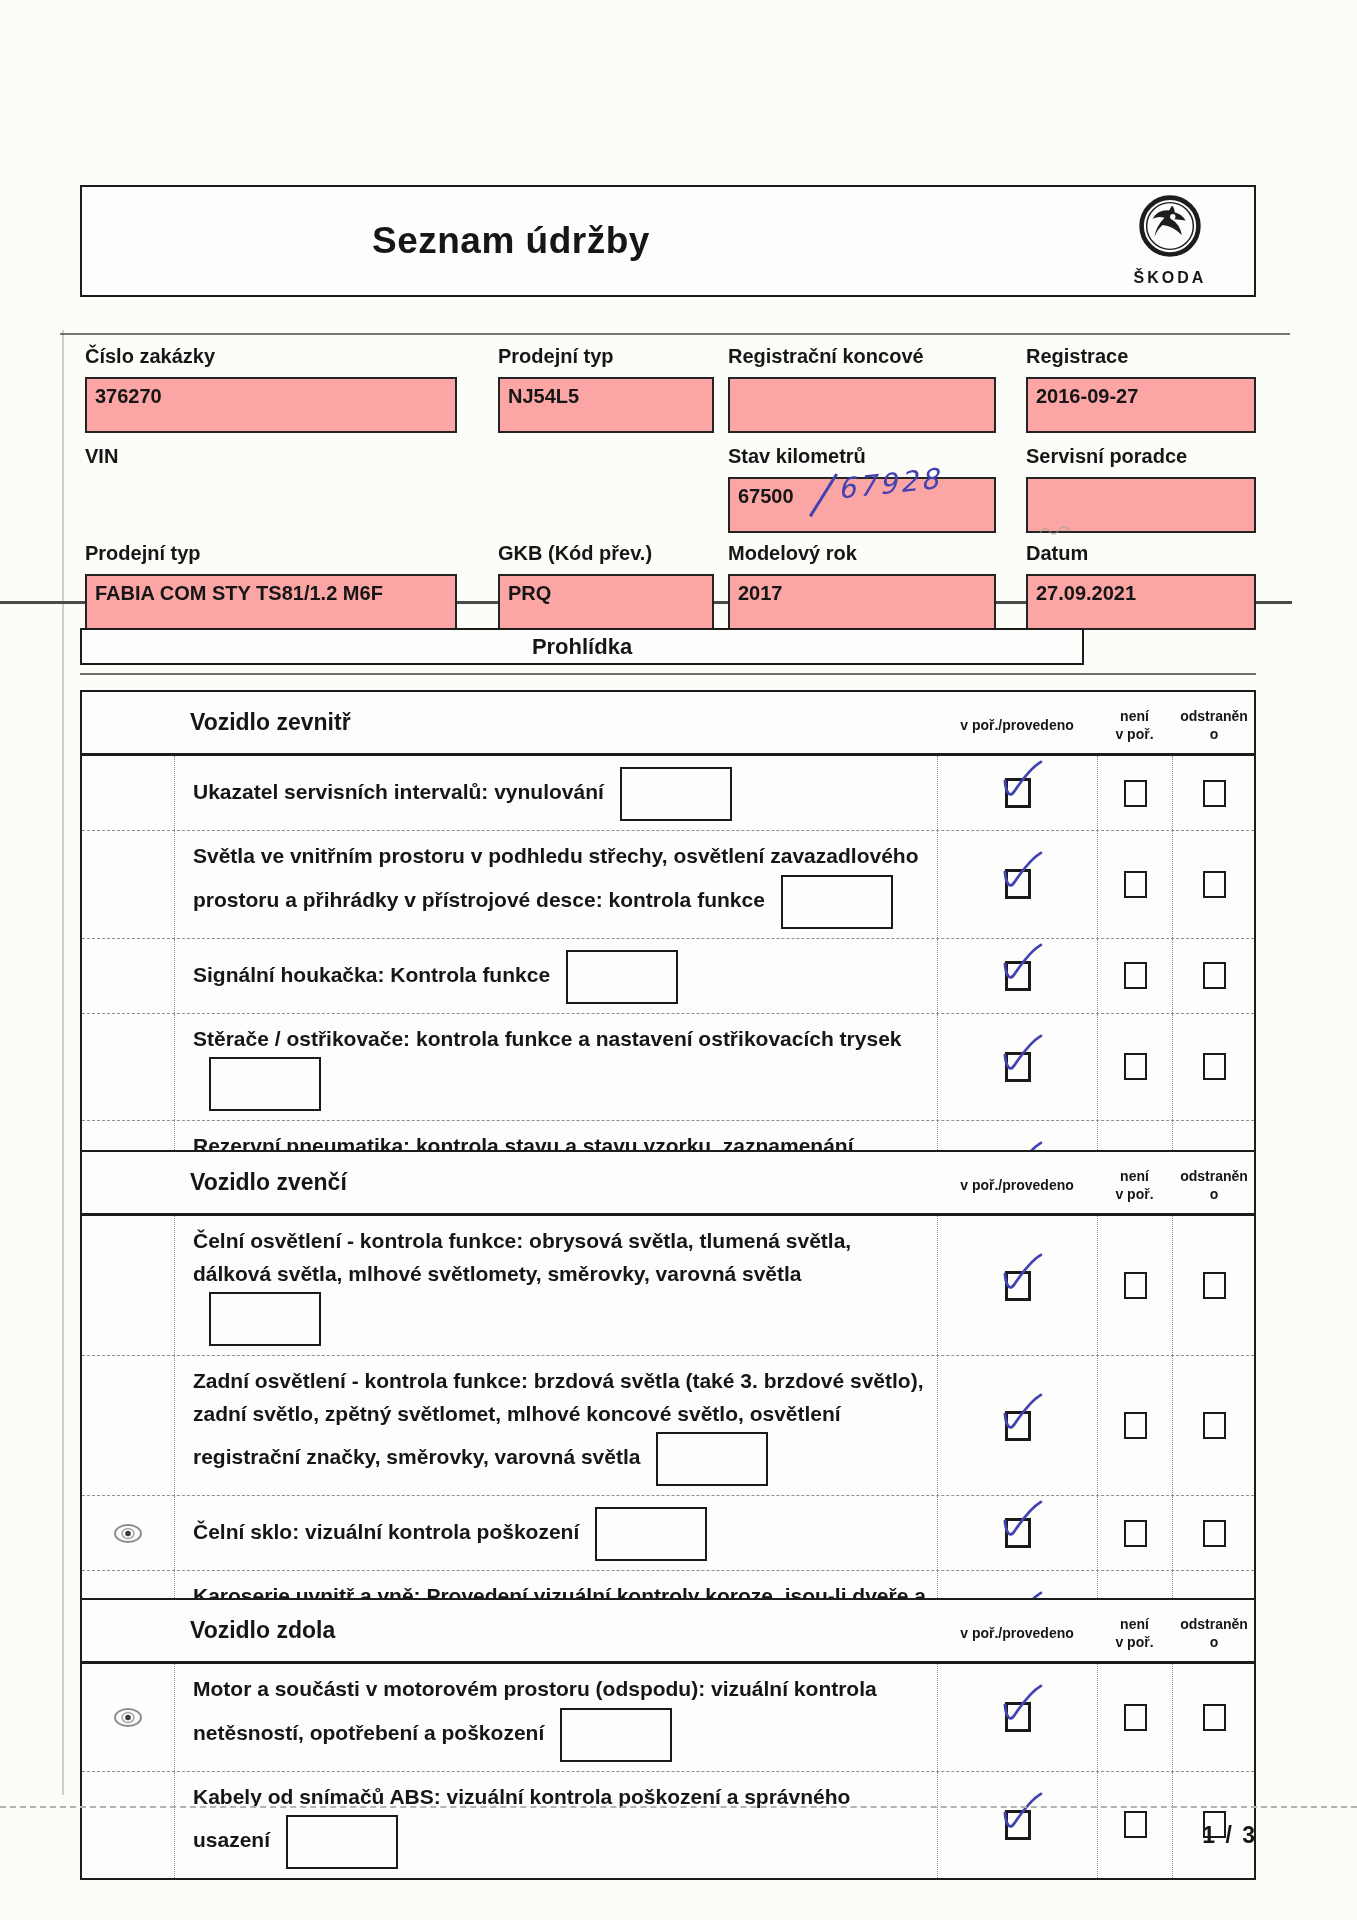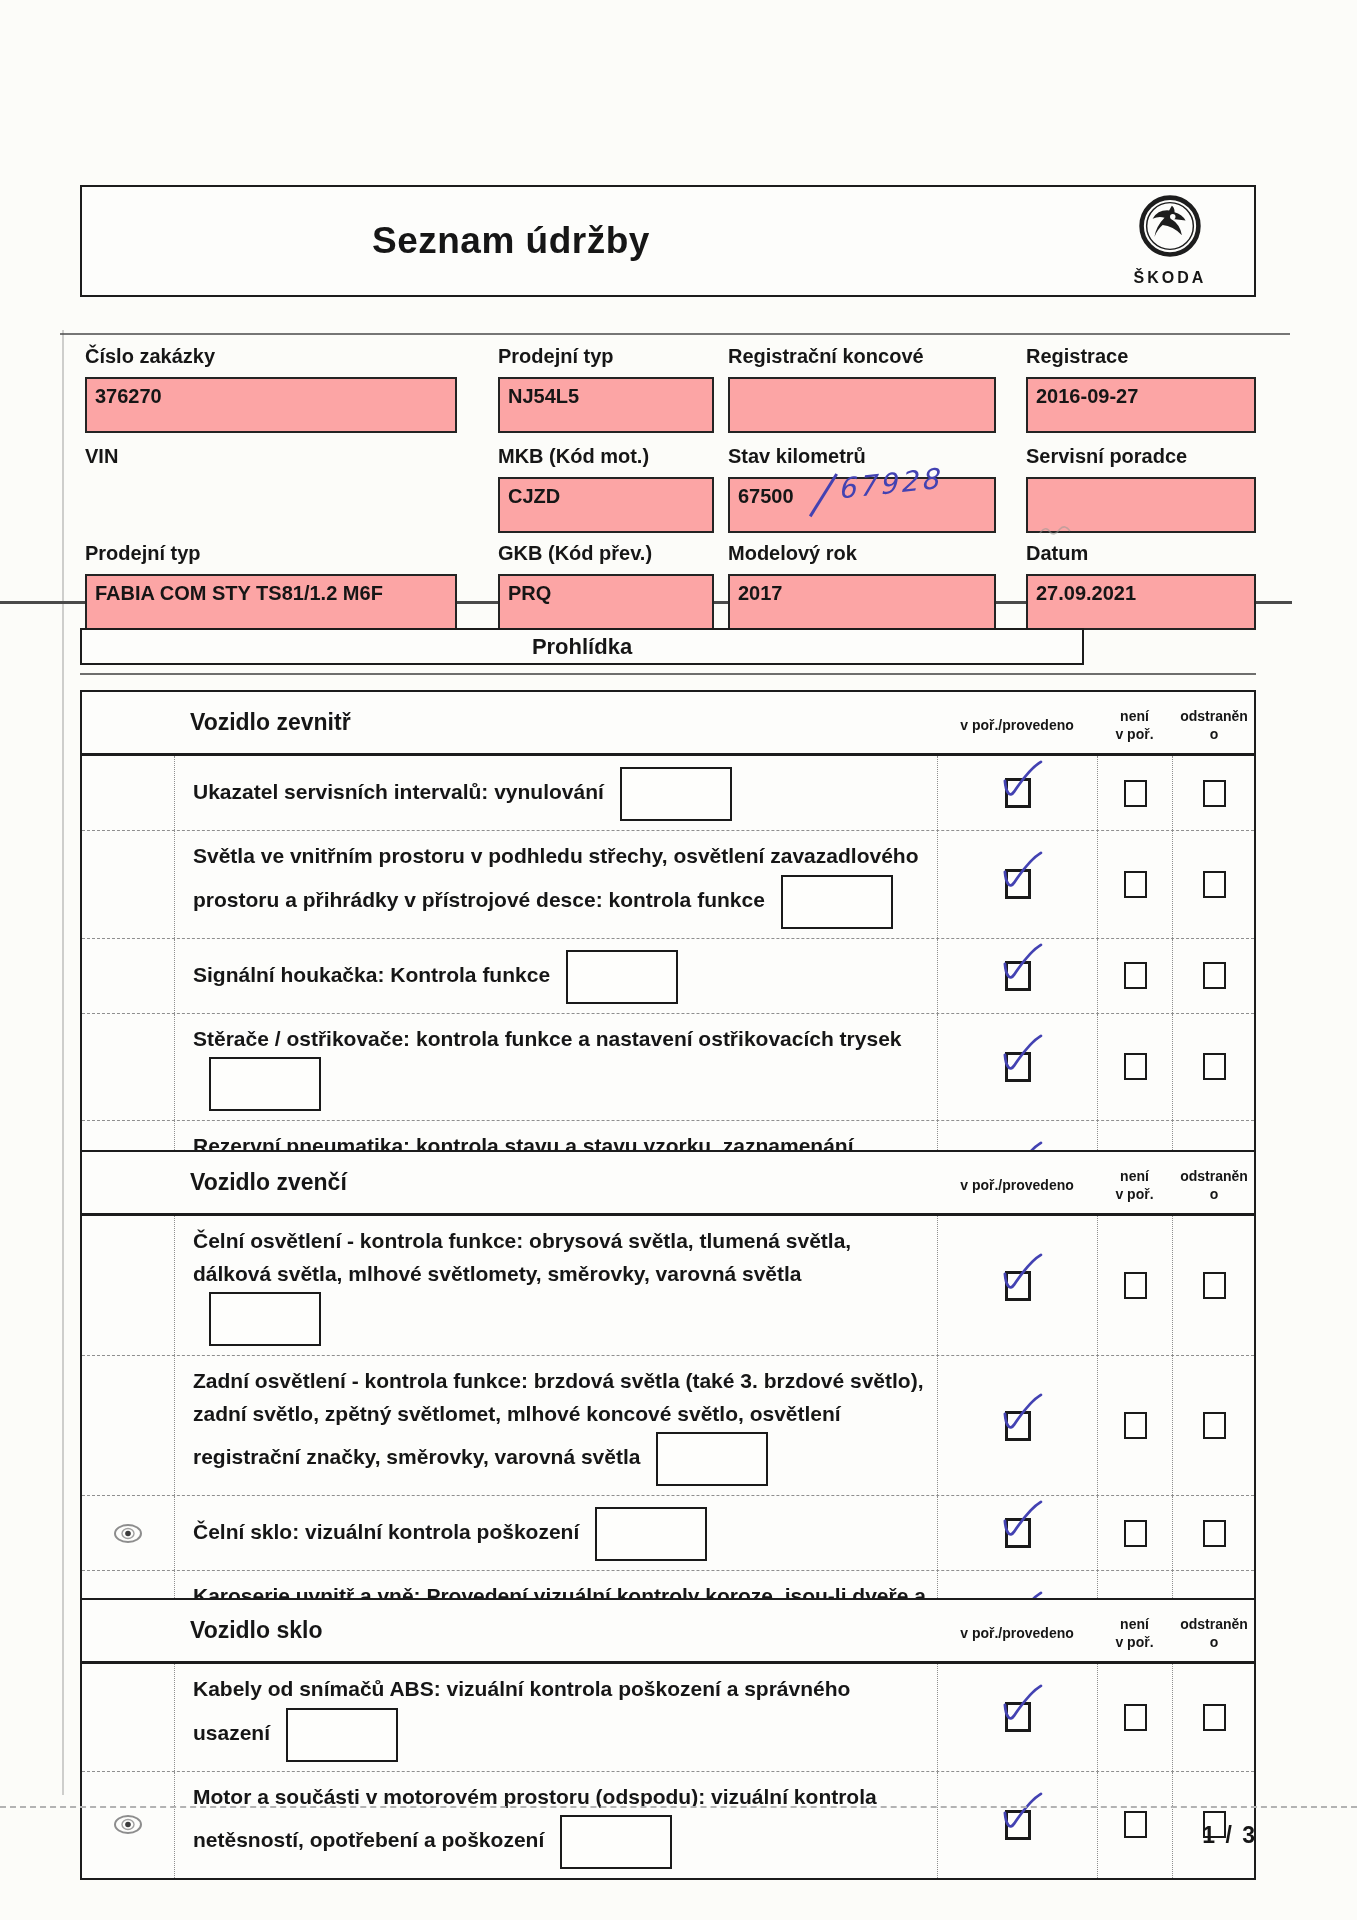--- a/index.html
+++ b/index.html
@@ -144,24 +144,20 @@
     <div class="f-label">Registrační koncové</div>
     <div class="f-box"></div>
   </div>
   <div class="f-field f-r1 f-c4">
     <div class="f-label">Registrace</div>
     <div class="f-box">2016-09-27</div>
   </div>
 
   <div class="f-field f-r2 f-c1">
     <div class="f-label">VIN</div>
-  </div>
-  <div class="f-field f-r2 f-c2">
-    <div class="f-label">MKB (Kód mot.)</div>
-    <div class="f-box">CJZD</div>
   </div>
   <div class="f-field f-r2 f-c3">
     <div class="f-label">Stav kilometrů</div>
     <div class="f-box">
       <span>67500</span>
       <span class="ink-slash"></span>
       <span class="hw hw-over">67928</span>
     </div>
   </div>
   <div class="f-field f-r2 f-c4">
@@ -515,58 +511,33 @@
       <span class="cb"></span>
 
     </div>
   </div>
 </div>
 </section>
 
 <section class="check-table tbl-3">
   <div class="t-head">
     <div class="cell icon-cell"></div>
-    <div class="cell t-title">Vozidlo sklo</div>
+    <div class="cell t-title">Vozidlo zdola</div>
     <div class="h-col">v poř./provedeno</div>
     <div class="h-col">
         <span class="l2">není</span>
         <span class="l2">v poř.</span>
       </div>
     <div class="h-col">
         <span class="l2">odstraněn</span>
         <span class="l2">o</span>
       </div>
   </div>
   <div class="t-body">
   <div class="t-row">
-    <div class="cell icon-cell">
-      
-    </div>
-    <div class="cell text-cell">
-      <span class="row-text">Kabely od snímačů ABS: vizuální kontrola poškození a správného usazení</span><span class="inline-box" hidden="">
-            <span class="hw"></span>
-          </span>
-    </div>
-    <div class="cell check-cell col-a checked">
-      <span class="cb"></span>
-      <svg class="checkmark" width="48" height="46" viewBox="0 0 48 46">
-        <path d="M9 21 C10 33 14 38 18 32 C23 25 33 9 45 2" fill="none" stroke="#4342b2" stroke-width="2.8" stroke-linecap="round"></path>
-      </svg>
-    </div>
-    <div class="cell check-cell col-b">
-      <span class="cb"></span>
-
-    </div>
-    <div class="cell check-cell col-c">
-      <span class="cb"></span>
-
-    </div>
-  </div>
-
-  <div class="t-row">
     <div class="cell icon-cell has-eye">
       <svg width="32" height="23" viewBox="0 0 32 23">
         <ellipse cx="16" cy="11.5" rx="13" ry="8.5" fill="none" stroke="#8d8d8d" stroke-width="2"></ellipse>
         <ellipse cx="16" cy="11.5" rx="6" ry="5" fill="none" stroke="#a0a0a0" stroke-width="1.4"></ellipse>
         <circle cx="16" cy="11.5" r="2.8" fill="#3c3c3c"></circle>
       </svg>
     </div>
     <div class="cell text-cell">
       <span class="row-text">Motor a součásti v motorovém prostoru (odspodu): vizuální kontrola netěsností, opotřebení a poškození</span><span class="inline-box" hidden="">
             <span class="hw"></span>
@@ -580,17 +551,42 @@
     </div>
     <div class="cell check-cell col-b">
       <span class="cb"></span>
 
     </div>
     <div class="cell check-cell col-c">
       <span class="cb"></span>
 
     </div>
   </div>
+
+  <div class="t-row">
+    <div class="cell icon-cell">
+      
+    </div>
+    <div class="cell text-cell">
+      <span class="row-text">Kabely od snímačů ABS: vizuální kontrola poškození a správného usazení</span><span class="inline-box" hidden="">
+            <span class="hw"></span>
+          </span>
+    </div>
+    <div class="cell check-cell col-a checked">
+      <span class="cb"></span>
+      <svg class="checkmark" width="48" height="46" viewBox="0 0 48 46">
+        <path d="M9 21 C10 33 14 38 18 32 C23 25 33 9 45 2" fill="none" stroke="#4342b2" stroke-width="2.8" stroke-linecap="round"></path>
+      </svg>
+    </div>
+    <div class="cell check-cell col-b">
+      <span class="cb"></span>
+
+    </div>
+    <div class="cell check-cell col-c">
+      <span class="cb"></span>
+
+    </div>
+  </div>
 </div>
 </section>
 
 <div class="below-dash"></div>
 <div class="page-num">1 / 3</div>
 
 </body></html>

